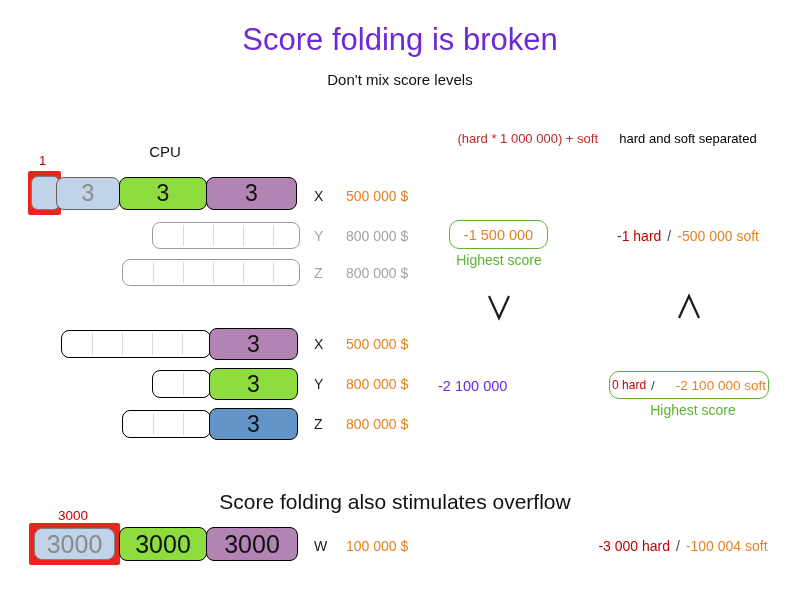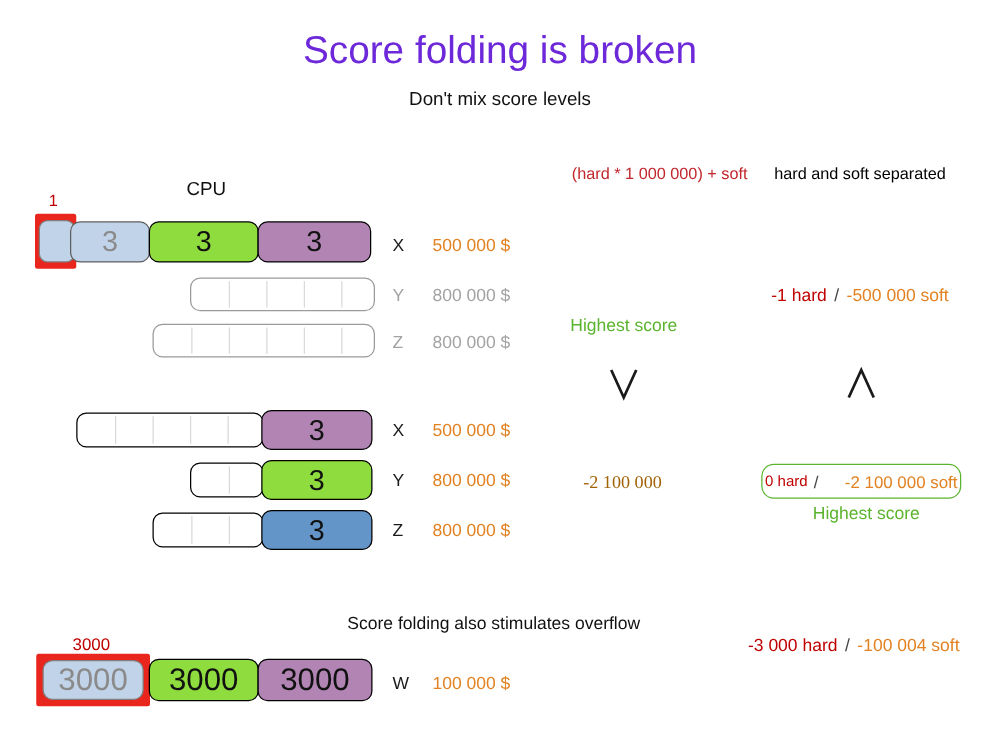--- a/index.html
+++ b/index.html
@@ -31,28 +31,28 @@
   .gray{color:#a3a3a3;}
   .red-note{position:absolute;font-size:13px;color:#c00000;}
   .hdr{position:absolute;font-size:15px;text-align:center;color:#111;}
   .hdr-sub-red{position:absolute;font-size:13px;text-align:right;color:#c0262c;}
   .hdr-sub-green{position:absolute;font-size:13px;text-align:center;color:#000000;}
   .scorebox{
     position:absolute;display:flex;align-items:center;justify-content:center;gap:5px;
     border:1.6px solid #5bb42e;border-radius:10px;box-sizing:border-box;background:#fff;
   }
   .goodrow{position:absolute;display:flex;align-items:center;justify-content:center;gap:6px;font-size:14px;}
-  .fold-val{position:absolute;font-size:14.5px;color:#a16207;text-align:center;font-family:Liberation Serif, serif;}
+  .fold-val{position:absolute;font-size:14.5px;color:#6d28d9;}
   .hard{color:#c00000;}
   .soft{color:#e28222;}
   .sep{color:#444;}
   .note{position:absolute;color:#5bb42e;font-size:14px;text-align:center;}
   .title{position:absolute;left:0;right:0;top:22px;text-align:center;font-size:31px;color:#6d28d9;}
   .subtitle{position:absolute;left:0;right:0;top:71px;text-align:center;font-size:15px;color:#111;}
-  .h3{position:absolute;left:95px;width:600px;top:490px;text-align:center;font-size:14px;color:#111;}
+  .h3{position:absolute;left:95px;width:600px;top:490px;text-align:center;font-size:21px;color:#111;}
   svg{display:block;}
 </style>
 </head>
 <body>
 
 <div id="canvas">
 
   <div class="title">Score folding is broken</div>
   <div class="subtitle">Don't mix score levels</div>
 
@@ -82,20 +82,23 @@
   <div class="slots inactive" style="left:122px;top:259px;width:178px;height:27px;">
     <div class="cell-div" style="left:30px;"></div>
     <div class="cell-div" style="left:60px;"></div>
     <div class="cell-div" style="left:90px;"></div>
     <div class="cell-div" style="left:120px;"></div>
     <div class="cell-div" style="left:150px;"></div>
   </div>
   <div class="lbl gray" style="left:314px;top:265px;width:18px;">Z</div>
   <div class="cost gray" style="left:346px;top:265px;">800 000 $</div>
 
+  <div class="scorebox" style="left:449px;top:220px;width:99px;height:29px;">
+    <span class="soft" style="font-size:14.5px;">-1 500 000</span>
+  </div>
   <div class="note" style="left:434px;top:252px;width:130px;">Highest score</div>
   <div class="goodrow" style="left:588px;top:228px;width:200px;">
     <span class="hard">-1 hard</span>
     <span class="sep">/</span>
     <span class="soft">-500 000 soft</span>
   </div>
 
   <div class="abs" style="left:486px;top:293px;">
     <svg width="26" height="28" viewBox="0 0 26 28">
         <polyline points="3,3 13,25 23,3" fill="none" stroke="#1a1a1a" stroke-width="2.2"></polyline>
@@ -143,19 +146,19 @@
   <div class="h3">Score folding also stimulates overflow</div>
   <div class="red-note" style="left:58px;top:508px;font-size:13.5px;">3000</div>
 
   <div class="hl" style="left:29px;top:523px;width:91px;height:42px;z-index:0;"></div>
   <div class="task t-blue big" style="left:34px;top:528px;width:81px;height:32px;z-index:1;border-width:1px;border-color:#7f7f7f;">3000</div>
   <div class="task t-green big" style="left:119px;top:527px;width:88px;height:34px;z-index:2;">3000</div>
   <div class="task t-purple big" style="left:206px;top:527px;width:92px;height:34px;z-index:2;">3000</div>
   <div class="lbl" style="left:314px;top:538px;width:20px;">W</div>
   <div class="cost" style="left:346px;top:538px;">100 000 $</div>
 
-  <div class="goodrow" style="left:578px;top:508px;width:210px;">
+  <div class="goodrow" style="left:578px;top:538px;width:210px;">
     <span class="hard">-3 000 hard</span>
     <span class="sep">/</span>
     <span class="soft">-100 004 soft</span>
   </div>
 
 </div>
 
 </body></html>

